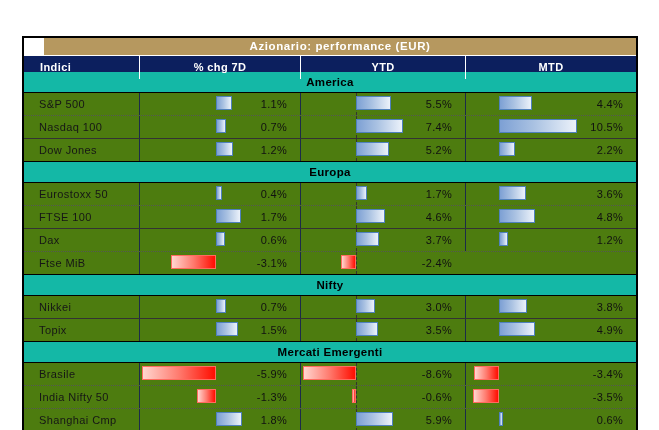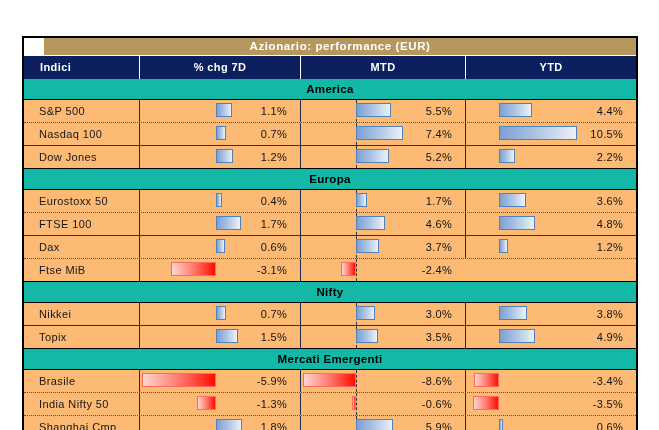--- a/index.html
+++ b/index.html
@@ -12,36 +12,36 @@
     position:absolute;left:22px;top:36px;width:616px;
     border:2px solid #000;box-sizing:border-box;background:#fff;
   }
   .title-bar{
     height:17px;line-height:17px;text-align:center;
     color:#fff;font-weight:bold;font-size:11.5px;letter-spacing:.6px;
     border-bottom:1px solid #fff;
     margin-left:20px;
   }
   .col-header{
-    height:23px;display:grid;grid-template-columns:115px 161px 165px 171px;
+    height:16px;display:grid;grid-template-columns:115px 161px 165px 171px;
     color:#fff;font-weight:bold;font-size:11px;letter-spacing:.4px;
   }
   .col-header .hcell{line-height:23px;text-align:center;}
   .col-header .hcell:first-child{text-align:left;padding-left:16px;}
   .col-header .hcell + .hcell{border-left:1px solid #fff;}
   .section{border-top:1px solid #000;}
   .section:first-of-type{border-top:none;}
   .section-header{
     height:20px;line-height:20px;text-align:center;font-weight:bold;
     font-size:11.5px;color:#000;letter-spacing:.3px;border-bottom:1px solid #000;
     background:#14b8a6;
   }
   .data-row{
     height:22px;display:grid;grid-template-columns:115px 161px 165px 171px;
-    background:#fdba74;
+    background:#4d7c0f;
   }
   .data-row.sep-dotted{border-top:1px dotted #555;}
   .data-row.sep-solid{border-top:1px solid #333;}
   .label-cell{
     line-height:22px;padding-left:15px;font-size:11px;color:#161616;
     letter-spacing:.4px;white-space:nowrap;overflow:hidden;
   }
   .bar-cell{
     position:relative;border-left:1px solid #1c2b4a;box-sizing:border-box;
   }
@@ -66,22 +66,22 @@
   }
 </style>
 </head>
 <body>
 
 <div id="perf-table">
   <div class="title-bar" style="background: rgb(182, 152, 95);">Azionario: performance (EUR)</div>
   <div class="col-header" style="background: rgb(12, 31, 94);">
     <div class="hcell">Indici</div>
     <div class="hcell">% chg 7D</div>
+    <div class="hcell">YTD</div>
     <div class="hcell">MTD</div>
-    <div class="hcell">YTD</div>
   </div>
   <div id="sections-host">
   <div class="section">
     <div class="section-header">America</div>
     <div class="rows-host">
   <div class="data-row">
     <div class="label-cell">S&amp;P 500</div>
     <div class="bar-cell cell-7d">
       <div class="bar pos" style="left: 76px; width: 15.95px;"></div>
       <span class="val">1.1%</span>

